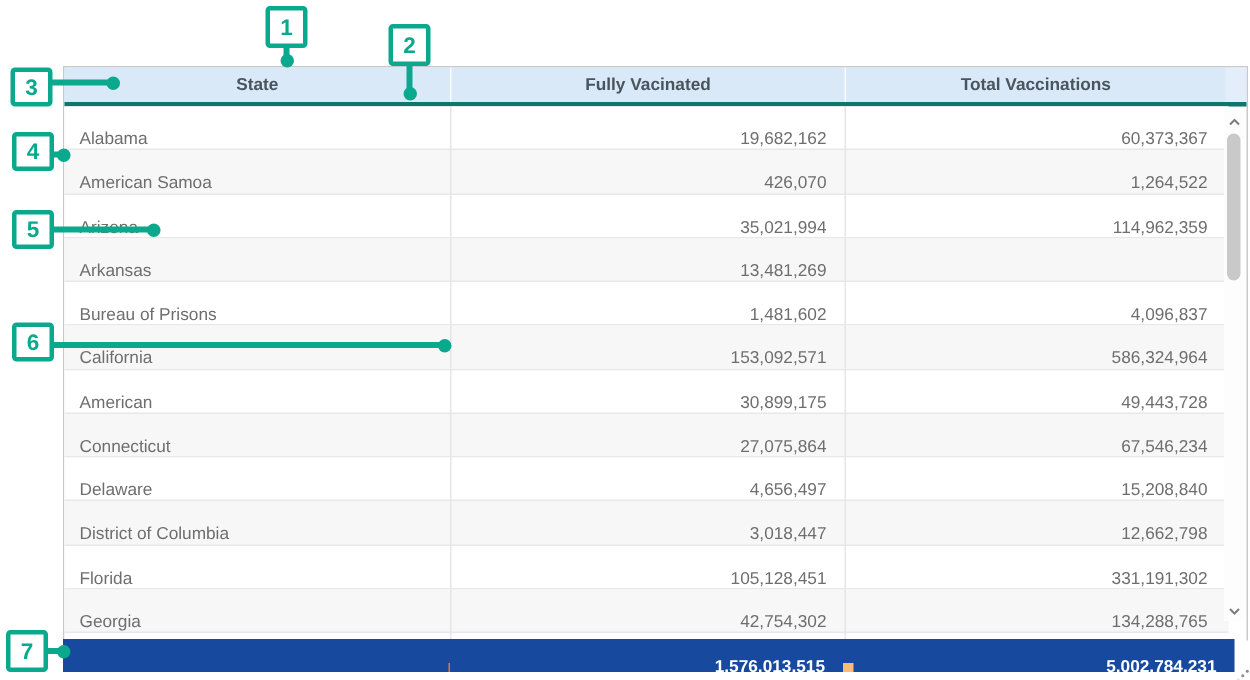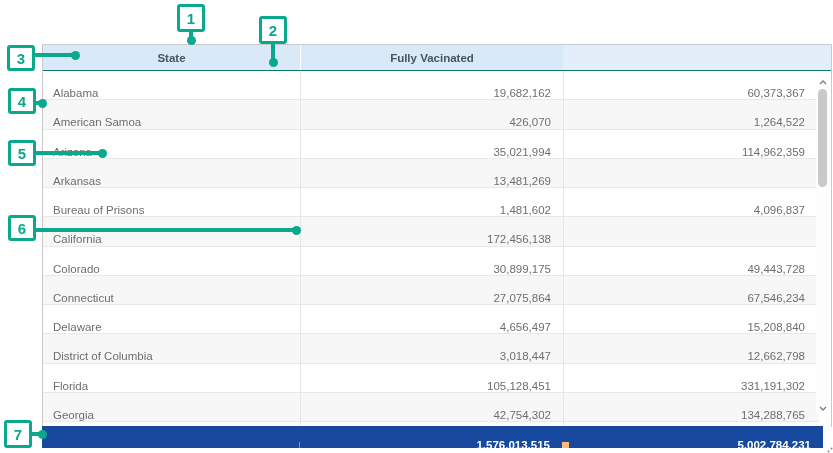--- a/index.html
+++ b/index.html
@@ -6,21 +6,21 @@
   .screen{
     position:relative;width:833px;height:453px;background:#ffffff;overflow:hidden;
     font-family:"Liberation Sans", sans-serif;
   }
   
   .table-widget{
     position:absolute;left:42px;top:44px;width:790px;height:383px;
     background:#ffffff;border:1px solid #c9c9c9;border-bottom:none;box-sizing:border-box;
   }
   .thead{
-    display:flex;height:26px;background:#d9e9f8;border-bottom:1px solid #0f766e;box-sizing:border-box;
+    display:flex;height:26px;background:#d9e9f8;border-bottom:3px solid #0f766e;box-sizing:border-box;
   }
   .th{
     display:flex;align-items:center;justify-content:center;
     font-size:11.5px;font-weight:700;color:#49545e;box-sizing:border-box;height:100%;
   }
   .th-state{width:257px;}
   .th-fully{width:263px;border-left:1px solid rgba(255,255,255,.85);}
   .th-total{width:254px;border-left:1px solid rgba(255,255,255,.85);}
   .th-cap{flex:1;background:#e4eefa;}
   .tbody{
@@ -90,20 +90,21 @@
 </style>
 </head>
 <body>
 
 <div class="screen">
 
   <div class="table-widget">
     <div class="thead">
       <div class="th th-state">State</div>
       <div class="th th-fully">Fully Vacinated</div>
+      <div class="th th-total">Total Vaccinations</div>
       <div class="th-cap"></div>
     </div>
 
     <div class="tbody">
       <div class="trow">
         <div class="td td-state">Alabama</div>
         <div class="td td-num td-fully">19,682,162</div>
         <div class="td td-num td-total">60,373,367</div>
       </div>
       <div class="trow">
@@ -120,24 +121,25 @@
         <div class="td td-state">Arkansas</div>
         <div class="td td-num td-fully">13,481,269</div>
       </div>
       <div class="trow">
         <div class="td td-state">Bureau of Prisons</div>
         <div class="td td-num td-fully">1,481,602</div>
         <div class="td td-num td-total">4,096,837</div>
       </div>
       <div class="trow">
         <div class="td td-state">California</div>
-        <div class="td td-num td-fully">172,456,138</div>
-      </div>
-      <div class="trow">
-        <div class="td td-state">Colorado</div>
+        <div class="td td-num td-fully">153,092,571</div>
+        <div class="td td-num td-total">586,324,964</div>
+      </div>
+      <div class="trow">
+        <div class="td td-state">American</div>
         <div class="td td-num td-fully">30,899,175</div>
         <div class="td td-num td-total">49,443,728</div>
       </div>
       <div class="trow">
         <div class="td td-state">Connecticut</div>
         <div class="td td-num td-fully">27,075,864</div>
         <div class="td td-num td-total">67,546,234</div>
       </div>
       <div class="trow">
         <div class="td td-state">Delaware</div>

